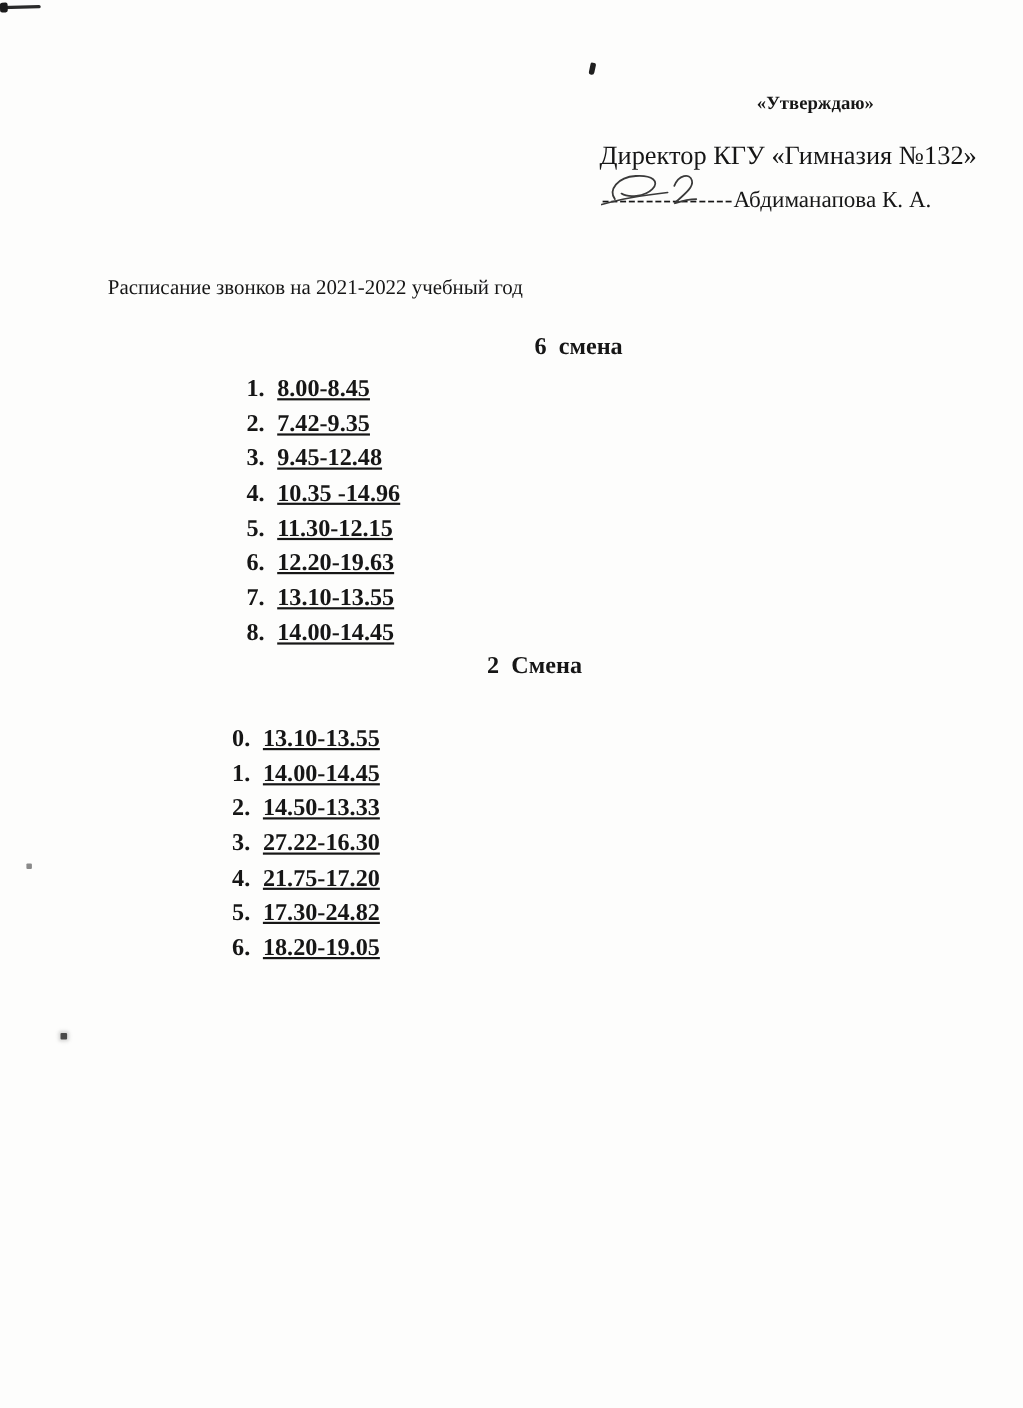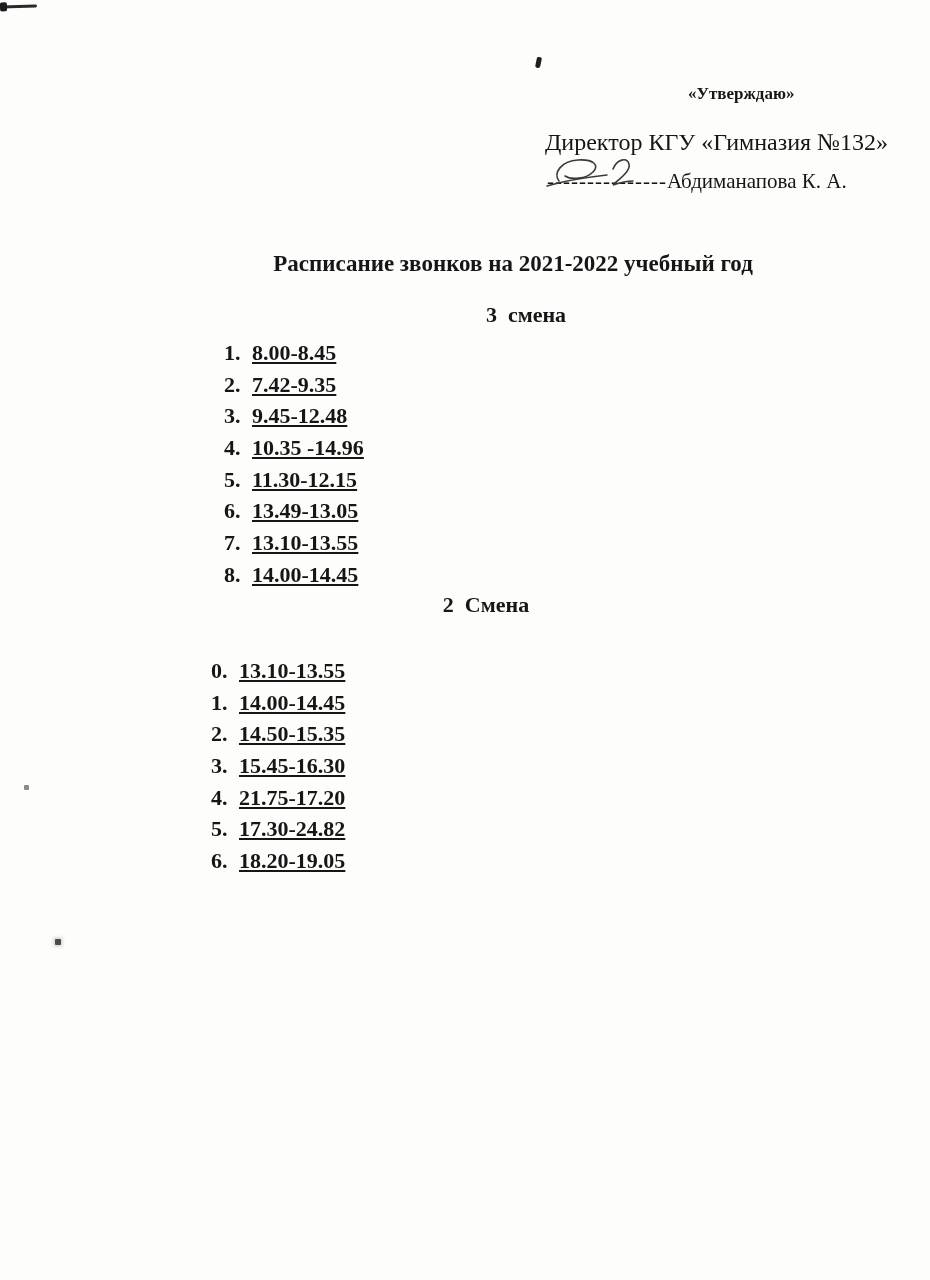--- a/index.html
+++ b/index.html
@@ -102,23 +102,22 @@
     width: 125px;
     height: 45px;
   }
 
   
   .doc-title {
     position: absolute;
     left: 98px;
     top: 251px;
     width: 830px;
-    text-align: center;
-    font-size: 23px;
-    font-weight: bold;
+    font-size: 19px;
+    font-weight: normal;
     white-space: pre;
   }
 
   
   .shift-heading {
     position: absolute;
     font-size: 22px;
     font-weight: bold;
     white-space: pre;
     transform: translateX(-50%);
@@ -164,21 +163,21 @@
   <div class="signature-row"><span class="dashes">---------------</span><span>Абдиманапова К. А.</span></div>
 
   <svg class="signature-svg" viewBox="0 0 125 45">
     <path d="M 14 28 C 8 20, 16 8, 33 7 C 48 6, 55 12, 48 19 C 41 26, 26 27, 20 23" fill="none" stroke="#3a3a3a" stroke-width="1.6" stroke-linecap="round"></path>
     <path d="M 2 33 C 22 27, 44 24, 62 22" fill="none" stroke="#3a3a3a" stroke-width="1.4" stroke-linecap="round"></path>
     <path d="M 68 16 C 72 6, 82 4, 84 11 C 86 18, 74 26, 68 32 C 74 30, 82 28, 88 28" fill="none" stroke="#3a3a3a" stroke-width="1.6" stroke-linecap="round"></path>
   </svg>
 
   <div class="doc-title">Расписание звонков на 2021-2022 учебный год</div>
 
-  <div class="shift-heading shift1-heading">3  смена</div>
+  <div class="shift-heading shift1-heading">6  смена</div>
   <div class="schedule-list shift1-list">
     <div class="row">
         <span class="num">1.</span>
         <span class="time">8.00-8.45</span>
       </div>
     <div class="row">
         <span class="num">2.</span>
         <span class="time">7.42-9.35</span>
       </div>
     <div class="row">
@@ -188,21 +187,21 @@
     <div class="row">
         <span class="num">4.</span>
         <span class="time">10.35 -14.96</span>
       </div>
     <div class="row">
         <span class="num">5.</span>
         <span class="time">11.30-12.15</span>
       </div>
     <div class="row">
         <span class="num">6.</span>
-        <span class="time">13.49-13.05</span>
+        <span class="time">12.20-19.63</span>
       </div>
     <div class="row">
         <span class="num">7.</span>
         <span class="time">13.10-13.55</span>
       </div>
     <div class="row">
         <span class="num">8.</span>
         <span class="time">14.00-14.45</span>
       </div>
   </div>
@@ -212,25 +211,25 @@
     <div class="row">
         <span class="num">0.</span>
         <span class="time">13.10-13.55</span>
       </div>
     <div class="row">
         <span class="num">1.</span>
         <span class="time">14.00-14.45</span>
       </div>
     <div class="row">
         <span class="num">2.</span>
-        <span class="time">14.50-15.35</span>
+        <span class="time">14.50-13.33</span>
       </div>
     <div class="row">
         <span class="num">3.</span>
-        <span class="time">15.45-16.30</span>
+        <span class="time">27.22-16.30</span>
       </div>
     <div class="row">
         <span class="num">4.</span>
         <span class="time">21.75-17.20</span>
       </div>
     <div class="row">
         <span class="num">5.</span>
         <span class="time">17.30-24.82</span>
       </div>
     <div class="row">

